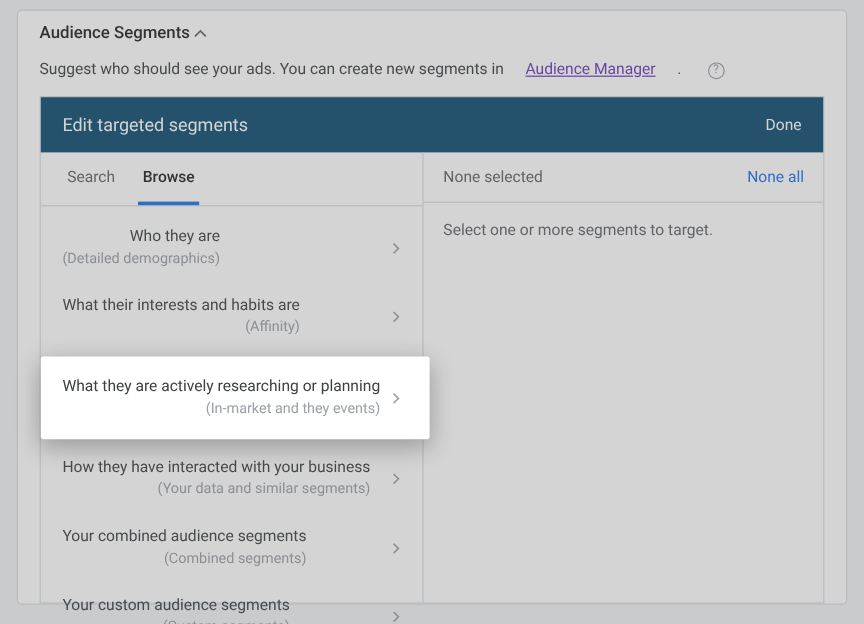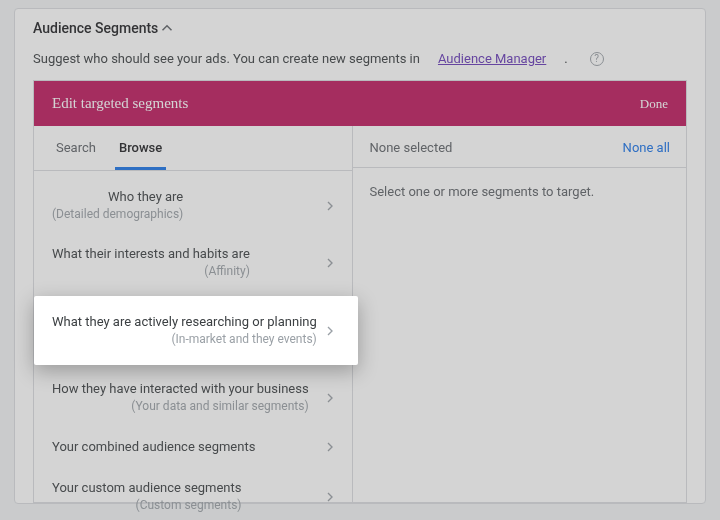--- a/index.html
+++ b/index.html
@@ -42,25 +42,24 @@
     display: inline-flex; align-items: center; justify-content: center;
     font-size: 10px; color: #9aa0a6; margin-left: 4px;
   }
   .editor {
     margin: 0 18px 0 18px;
     border: 1px solid #dadce0;
     display: flex; flex-direction: column;
     flex: 1; min-height: 0;
   }
   .editor-bar {
-    background: #be185d;
+    background: #0c4a6e;
     color: #fff;
     display: flex; align-items: center; justify-content: space-between;
     padding: 14px 18px;
-    font-family: Liberation Serif, serif;
   }
   .editor-bar .title { font-size: 15px; font-weight: 400; }
   .editor-bar .done { font-size: 13px; cursor: pointer; }
   .editor-body { display: flex; flex: 1; min-height: 0; }
   .left-pane { width: 49%; border-right: 1px solid #dadce0; display: flex; flex-direction: column; }
   .right-pane { flex: 1; display: flex; flex-direction: column; }
   .tabs { display: flex; gap: 15px; padding: 0 18px; border-bottom: 1px solid #dadce0; }
   .tab {
     padding: 14px 4px 12px 4px; font-size: 13px; color: #5f6368; cursor: pointer;
     border-bottom: 3px solid transparent;
@@ -173,20 +172,21 @@
             <span>
                 <svg class="chevron-right" viewBox="0 0 24 24">
                   <path fill="none" stroke="currentColor" stroke-width="2" d="M9 6l6 6-6 6"></path>
                 </svg>
               </span>
           </div>
 
           <div class="cat-item">
             <div class="cat-text">
               <div class="t1">Your combined audience segments</div>
+              <div class="t2">(Combined segments)</div>
             </div>
             <span>
                 <svg class="chevron-right" viewBox="0 0 24 24">
                   <path fill="none" stroke="currentColor" stroke-width="2" d="M9 6l6 6-6 6"></path>
                 </svg>
               </span>
           </div>
 
           <div class="cat-item">
             <div class="cat-text">

